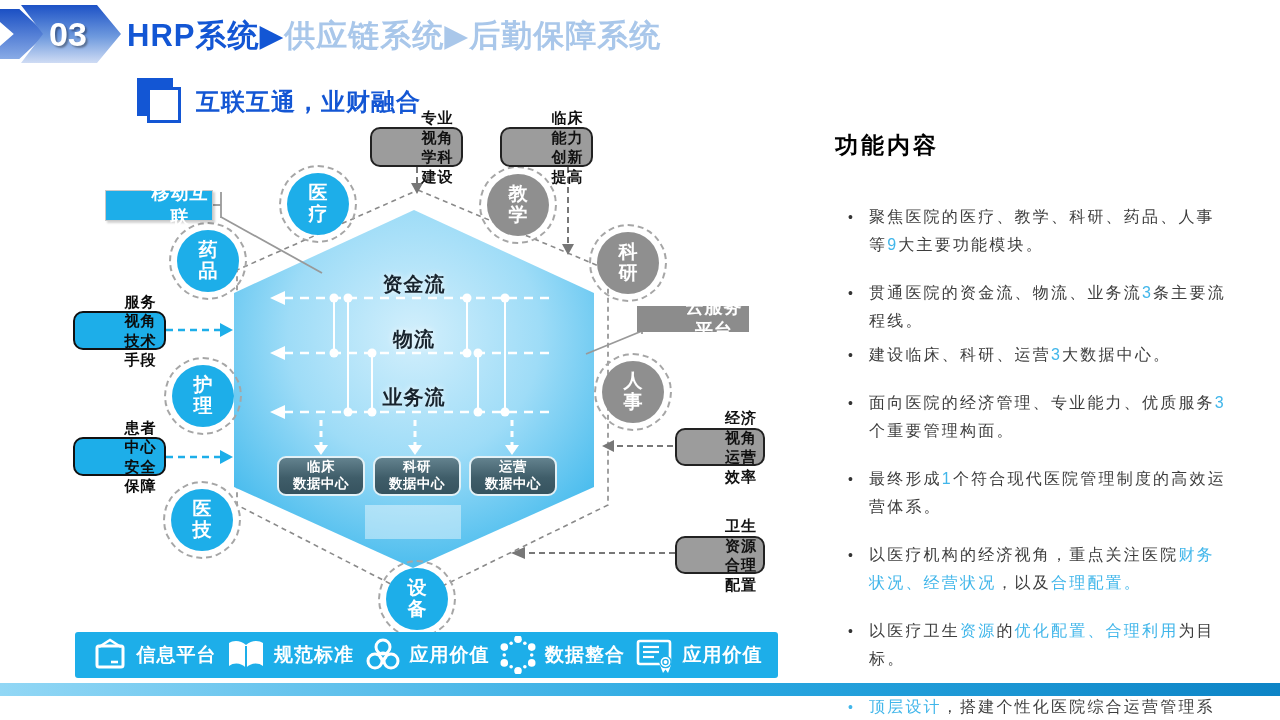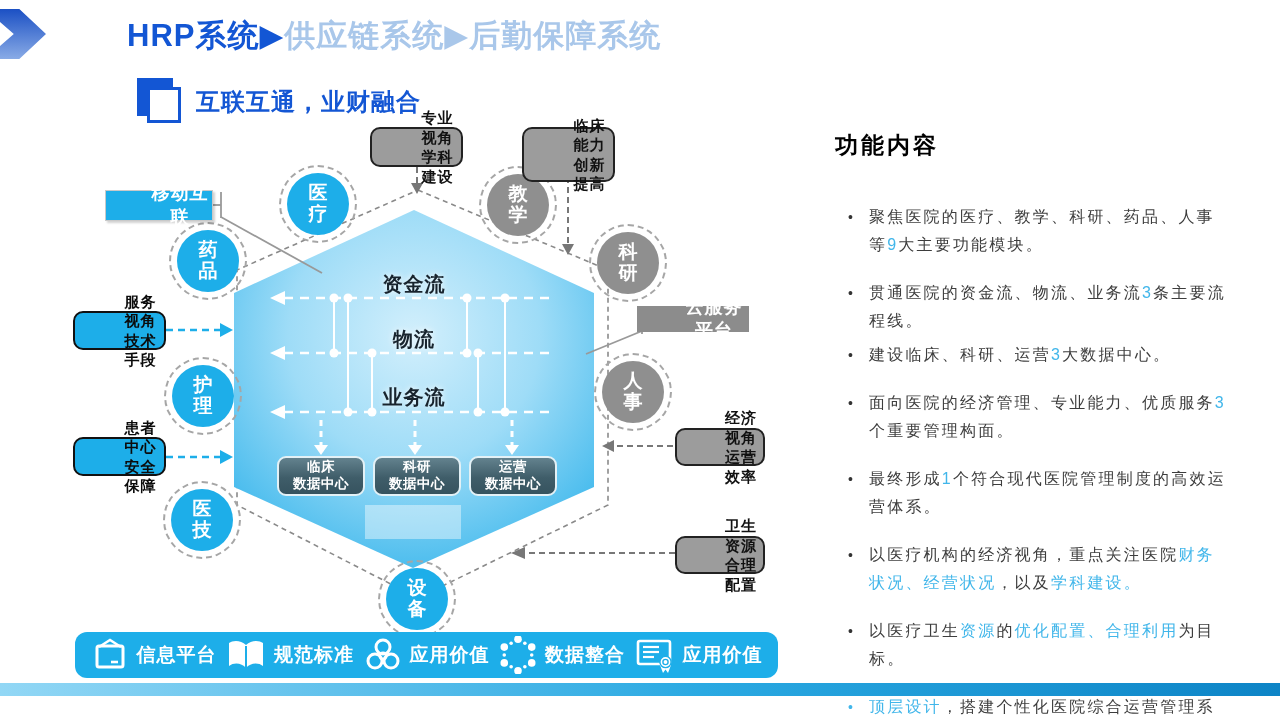--- a/index.html
+++ b/index.html
@@ -79,21 +79,21 @@
     position:absolute; z-index:3; width:88px; height:40px;
     background:linear-gradient(180deg,#63828e 0%,#3f5d69 55%,#36535f 100%);
     border:2px solid #e3f1f6; border-radius:9px;
     color:#fff; font-weight:bold; font-size:13.5px; line-height:1.25; letter-spacing:.5px;
     display:flex; align-items:center; justify-content:center; text-align:center; white-space:pre-line;
   }
 
   
   .bottom-bar{
     position:absolute; left:75px; top:632px; width:703px; height:46px; z-index:4;
-    background:var(--accent); border-radius:12px;
+    background:var(--accent); border-radius:3px;
     display:flex; align-items:center; justify-content:space-evenly; padding:7px 6px;
   }
   .bar-item{display:flex; align-items:center; gap:8px;}
   .bar-item .lbl{color:#fff; font-weight:bold; font-size:19px; letter-spacing:1px; white-space:nowrap;}
   .bar-item svg{display:block;}
   .bottom-strip{
     position:absolute; left:0; top:683px; width:1280px; height:13px; z-index:4;
     background:linear-gradient(90deg,#92d7f5 0%,#2aa9e2 55%,#0d84c6 100%);
   }
 
@@ -202,20 +202,23 @@
     <g stroke="#999" stroke-width="1.8" fill="none">
       <line x1="213" y1="205" x2="221" y2="205"></line>
       <line x1="221" y1="192" x2="221" y2="218"></line>
       <line x1="221" y1="217" x2="322" y2="273"></line>
       <line x1="642" y1="307" x2="642" y2="334"></line>
       <line x1="642" y1="331" x2="586" y2="354"></line>
     </g>
   </svg>
 
   <div class="badge-back"></div>
+  <div class="badge-main">
+    <span class="badge-num">03</span>
+  </div>
   <h1 class="title"><span class="t-dark">HRP系统</span><span class="t-dark">▶</span><span class="t-light">供应链系统</span><span class="t-light">▶</span><span class="t-light">后勤保障系统</span></h1>
 
   <div class="sub-sq-back"></div>
   <div class="sub-sq-front"></div>
   <div class="subtitle">互联互通，业财融合</div>
 
   <div class="node blue" style="left:287px;top:173px">
       <span class="node-label">医疗</span>
     </div>
   <div class="node gray" style="left:487px;top:174px">
@@ -236,21 +239,21 @@
   <div class="node blue" style="left:172px;top:365px">
       <span class="node-label">护理</span>
     </div>
   <div class="node blue" style="left:177px;top:230px">
       <span class="node-label">药品</span>
     </div>
 
   <div class="co blue-solid" style="left:105px;top:190px;width:108px;height:31px">移动互联</div>
   <div class="co gray-round" style="left:370px;top:127px;width:93px;height:40px">专业视角
 学科建设</div>
-  <div class="co gray-round" style="left:522px;top:127px;width:93px;height:55px">临床能力
+  <div class="co gray-round" style="left:500px;top:127px;width:93px;height:40px">临床能力
 创新提高</div>
   <div class="co gray-solid" style="left:637px;top:306px;width:112px;height:26px">云服务平台</div>
   <div class="co blue-round" style="left:73px;top:311px;width:93px;height:39px">服务视角
 技术手段</div>
   <div class="co blue-round" style="left:73px;top:437px;width:93px;height:39px">患者中心
 安全保障</div>
   <div class="co gray-round" style="left:675px;top:428px;width:90px;height:38px">经济视角
 运营效率</div>
   <div class="co gray-round" style="left:675px;top:536px;width:90px;height:38px">卫生资源
 合理配置</div>
@@ -345,21 +348,21 @@
         <li>
           <span class="marker">•</span>
           <span class="bullet-text"><span>面向医院的经济管理、专业能力、优质服务</span><span class="hl">3</span><span>个重要管理构面。</span></span>
         </li>
         <li>
           <span class="marker">•</span>
           <span class="bullet-text"><span>最终形成</span><span class="hl">1</span><span>个符合现代医院管理制度的高效运营体系。</span></span>
         </li>
         <li>
           <span class="marker">•</span>
-          <span class="bullet-text"><span>以医疗机构的经济视角，重点关注医院</span><span class="hl">财务状况、经营状况</span><span>，以及</span><span class="hl">学科建设。</span></span>
+          <span class="bullet-text"><span>以医疗机构的经济视角，重点关注医院</span><span class="hl">财务状况、经营状况</span><span>，以及</span><span class="hl">合理配置。</span></span>
         </li>
         <li>
           <span class="marker">•</span>
           <span class="bullet-text"><span>以医疗卫生</span><span class="hl">资源</span><span>的</span><span class="hl">优化配置、合理利用</span><span>为目标。</span></span>
         </li>
         <li class="hl-marker">
           <span class="marker">•</span>
           <span class="bullet-text"><span class="hl">顶层设计</span><span>，搭建个性化医院综合运营管理系统（HRP）。</span></span>
         </li>
       </ul>

